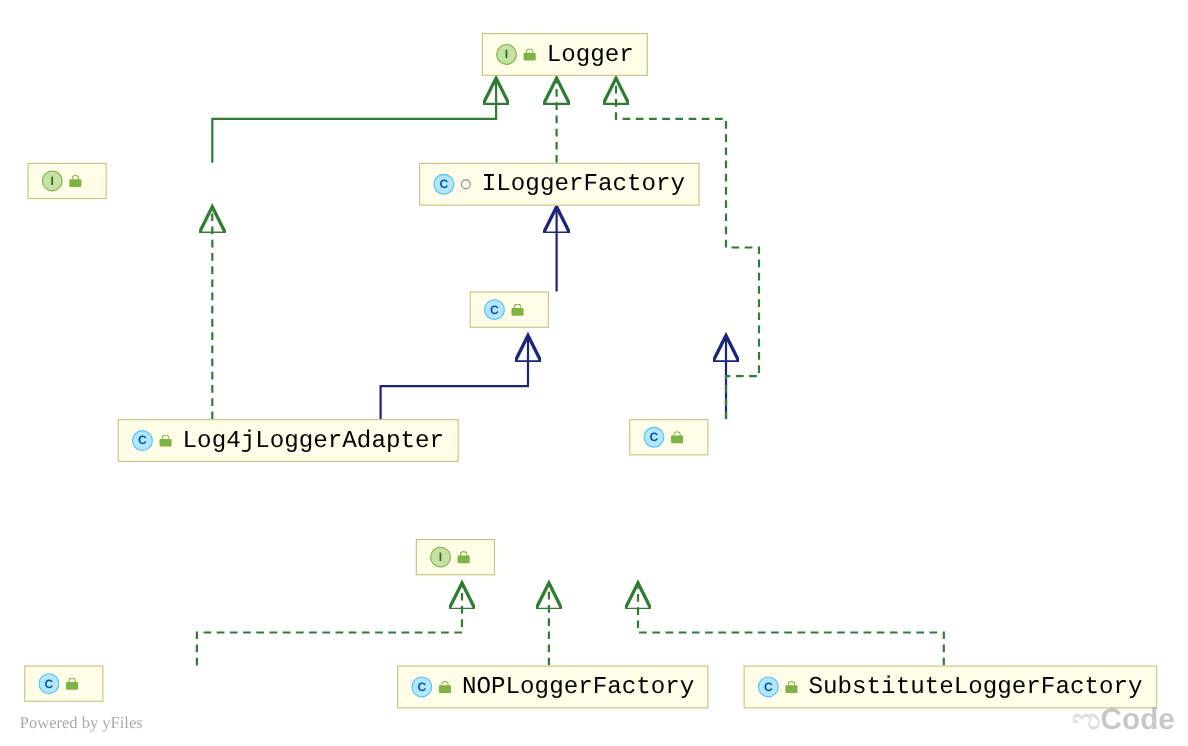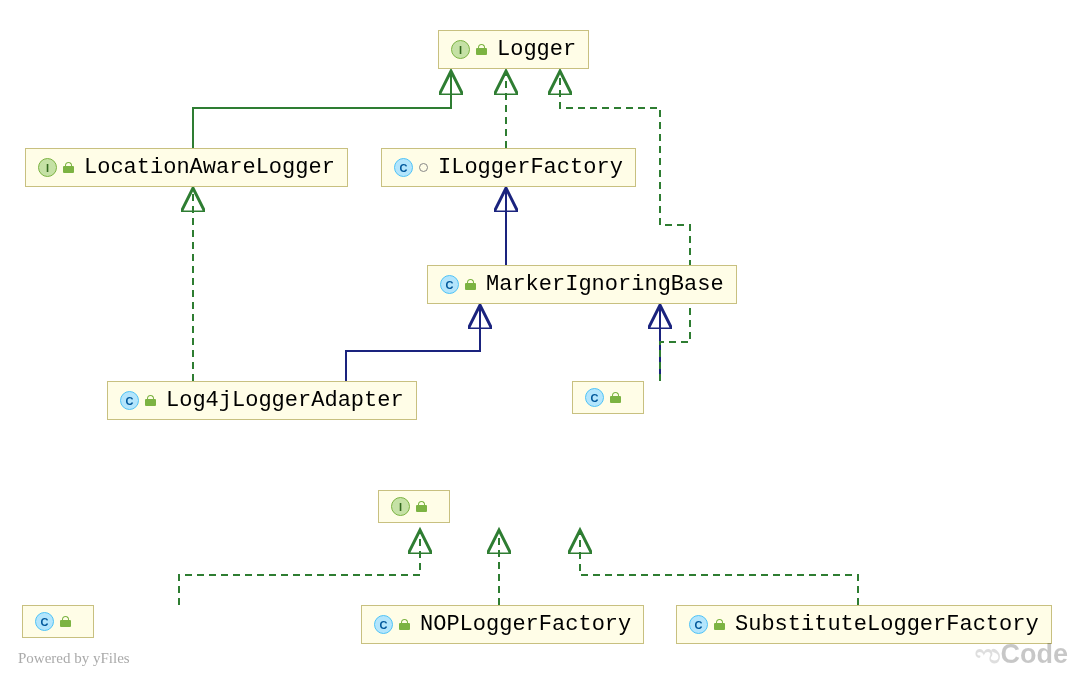--- a/index.html
+++ b/index.html
@@ -146,33 +146,31 @@
 
 <div class="node" style="left:438px; top:30px;">
   <span class="icon icon-i">I</span>
   <span class="lock"></span>
   <span>Logger</span>
 </div>
 
 <div class="node" style="left:25px; top:148px;">
   <span class="icon icon-i">I</span>
   <span class="lock"></span>
-  <span>LocationAwareLogger</span>
 </div>
 
 <div class="node" style="left:381px; top:148px;">
   <span class="icon icon-c">C</span>
   <span class="abstract-dot"></span>
   <span>ILoggerFactory</span>
 </div>
 
 <div class="node" style="left:427px; top:265px;">
   <span class="icon icon-c">C</span>
   <span class="lock"></span>
-  <span>MarkerIgnoringBase</span>
 </div>
 
 <div class="node" style="left:107px; top:381px;">
   <span class="icon icon-c">C</span>
   <span class="lock"></span>
   <span>Log4jLoggerAdapter</span>
 </div>
 
 <div class="node" style="left:572px; top:381px;">
   <span class="icon icon-c">C</span>

